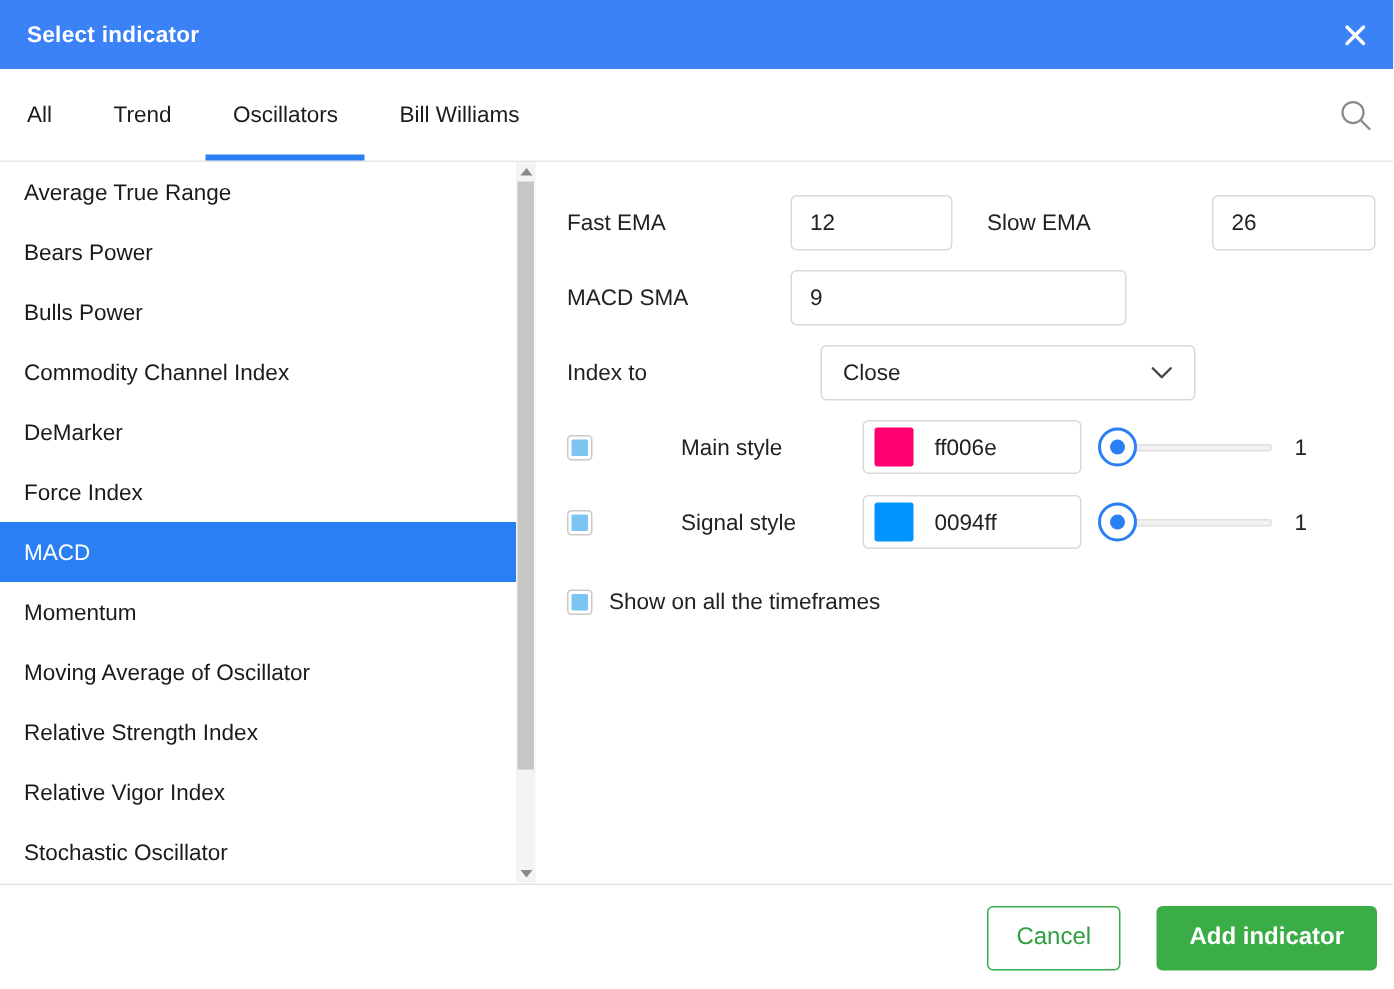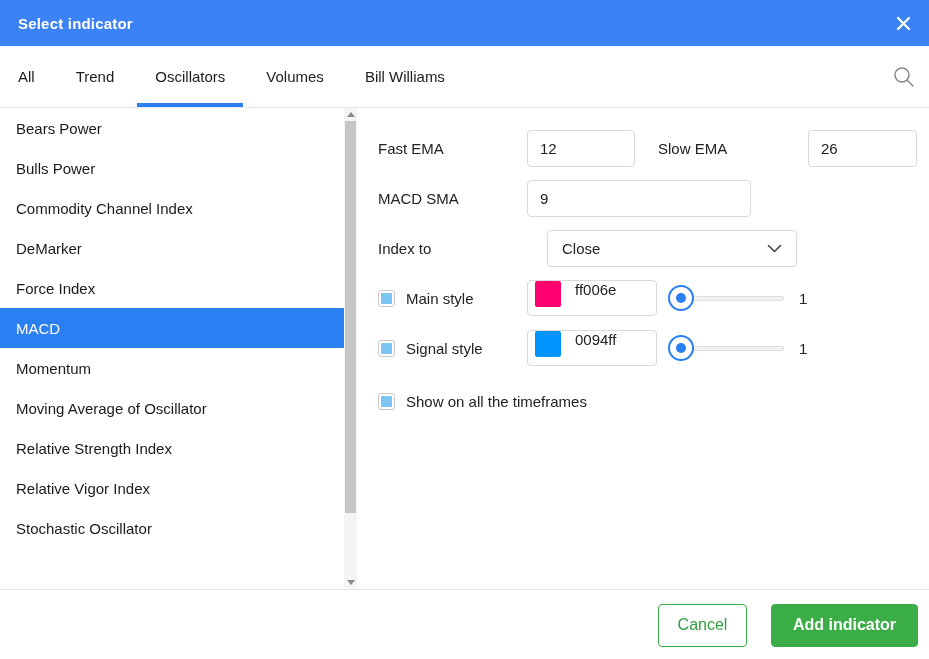--- a/index.html
+++ b/index.html
@@ -32,32 +32,32 @@
   .sb-arrow.down { bottom:0; }
   .tri-up { width:0; height:0; border-left:4px solid transparent; border-right:4px solid transparent; border-bottom:5px solid #8a8a8a; }
   .tri-down { width:0; height:0; border-left:4px solid transparent; border-right:4px solid transparent; border-top:5px solid #8a8a8a; }
   .sb-thumb { position:absolute; left:1px; top:13px; width:11px; height:392px; background:#c6c6c6; cursor:pointer; }
 
   
   .settings-pane { flex:1; padding:22px 12px 0 20px; }
   .form-row { display:flex; align-items:center; height:37px; margin-bottom:13px; }
   .form-row.style-row { height:36px; margin-bottom:14px; }
   .lbl { width:149px; font-size:15px; color:#222; flex-shrink:0; }
-  .lbl-mid { width:121px; font-size:15px; color:#222; flex-shrink:0; }
+  .lbl-mid { width:121px; font-size:15px; color:#222; flex-shrink:0;margin-left:48px; }
   .lbl2 { width:150px; margin-left:23px; font-size:15px; color:#222; flex-shrink:0; }
   input.txt { height:37px; border:1px solid #d9d9d9; border-radius:4px; padding:12px 12px; font-size:15px; color:#222; font-family:inherit; outline:none; background:#fff; }
   .w-sm  { width:108px; }
   .w-sm2 { width:109px; }
   .w-md  { width:224px; }
   .select { width:250px; height:37px; border:1px solid #d9d9d9; border-radius:4px; display:flex; align-items:center; justify-content:space-between; padding:0 14px; font-size:15px; cursor:pointer; background:#fff;margin-left:20px; }
 
   .checkbox { width:17px; height:17px; border:1px solid #c9c9c9; border-radius:3px; background:#fff; display:flex; align-items:center; justify-content:center; margin-right:11px; flex-shrink:0; cursor:pointer; }
   .checkbox .inner { width:11px; height:11px; border-radius:1px; }
 
-  .color-field { width:130px; height:36px; border:1px solid #d9d9d9; border-radius:4px; display:flex; padding-left:7px; cursor:pointer; background:#fff; }
+  .color-field { width:146px; height:36px; border:1px solid #d9d9d9; border-radius:4px; display:flex; align-items:center; padding-left:7px; cursor:pointer; background:#fff; }
   .swatch { width:26px; height:26px; border-radius:2px; margin-right:14px; flex-shrink:0; }
   .hex { font-size:15px; color:#222; }
 
   .slider { display:flex; align-items:center; margin-left:11px; }
   .slider-thumb { width:26px; height:26px; border-radius:50%; background:#fff; border:2px solid #2a7ff2; display:flex; align-items:center; justify-content:center; position:relative; z-index:1; cursor:pointer; }
   .slider-thumb .dot { width:10px; height:10px; border-radius:50%; background:#2a7ff2; }
   .slider-track { width:92px; height:5px; background:#f1f1f1; border:1px solid #e0e0e0; border-radius:2px; margin-left:-2px; }
   .slider-val { margin-left:15px; font-size:15px; color:#222; }
 
   .tf-row { display:flex; align-items:center; margin-top:27px; }
@@ -81,34 +81,34 @@
         <line x1="2" y1="2" x2="13" y2="13" stroke="#fff" stroke-width="2.2" stroke-linecap="round"></line>
         <line x1="13" y1="2" x2="2" y2="13" stroke="#fff" stroke-width="2.2" stroke-linecap="round"></line>
       </svg>
     </button>
   </div>
 
   <div class="tabbar">
     <div class="tab">All</div>
     <div class="tab">Trend</div>
     <div class="tab active">Oscillators</div>
-    <div class="tab">Volumes</div>
     <div class="tab">Bill Williams</div>
     <button class="search-btn">
       <svg width="24" height="24" viewBox="0 0 24 24" fill="none">
         <circle cx="10" cy="10" r="7" stroke="#8a8a8a" stroke-width="1.5"></circle>
         <line x1="15.2" y1="15.2" x2="21" y2="21" stroke="#8a8a8a" stroke-width="1.5" stroke-linecap="round"></line>
       </svg>
     </button>
   </div>
 
   <div class="content">
 
     <div class="list-pane">
       <div class="ind-list">
+        <div class="list-item">Average True Range</div>
         <div class="list-item">Bears Power</div>
         <div class="list-item">Bulls Power</div>
         <div class="list-item">Commodity Channel Index</div>
         <div class="list-item">DeMarker</div>
         <div class="list-item">Force Index</div>
         <div class="list-item selected">MACD</div>
         <div class="list-item">Momentum</div>
         <div class="list-item">Moving Average of Oscillator</div>
         <div class="list-item">Relative Strength Index</div>
         <div class="list-item">Relative Vigor Index</div>

